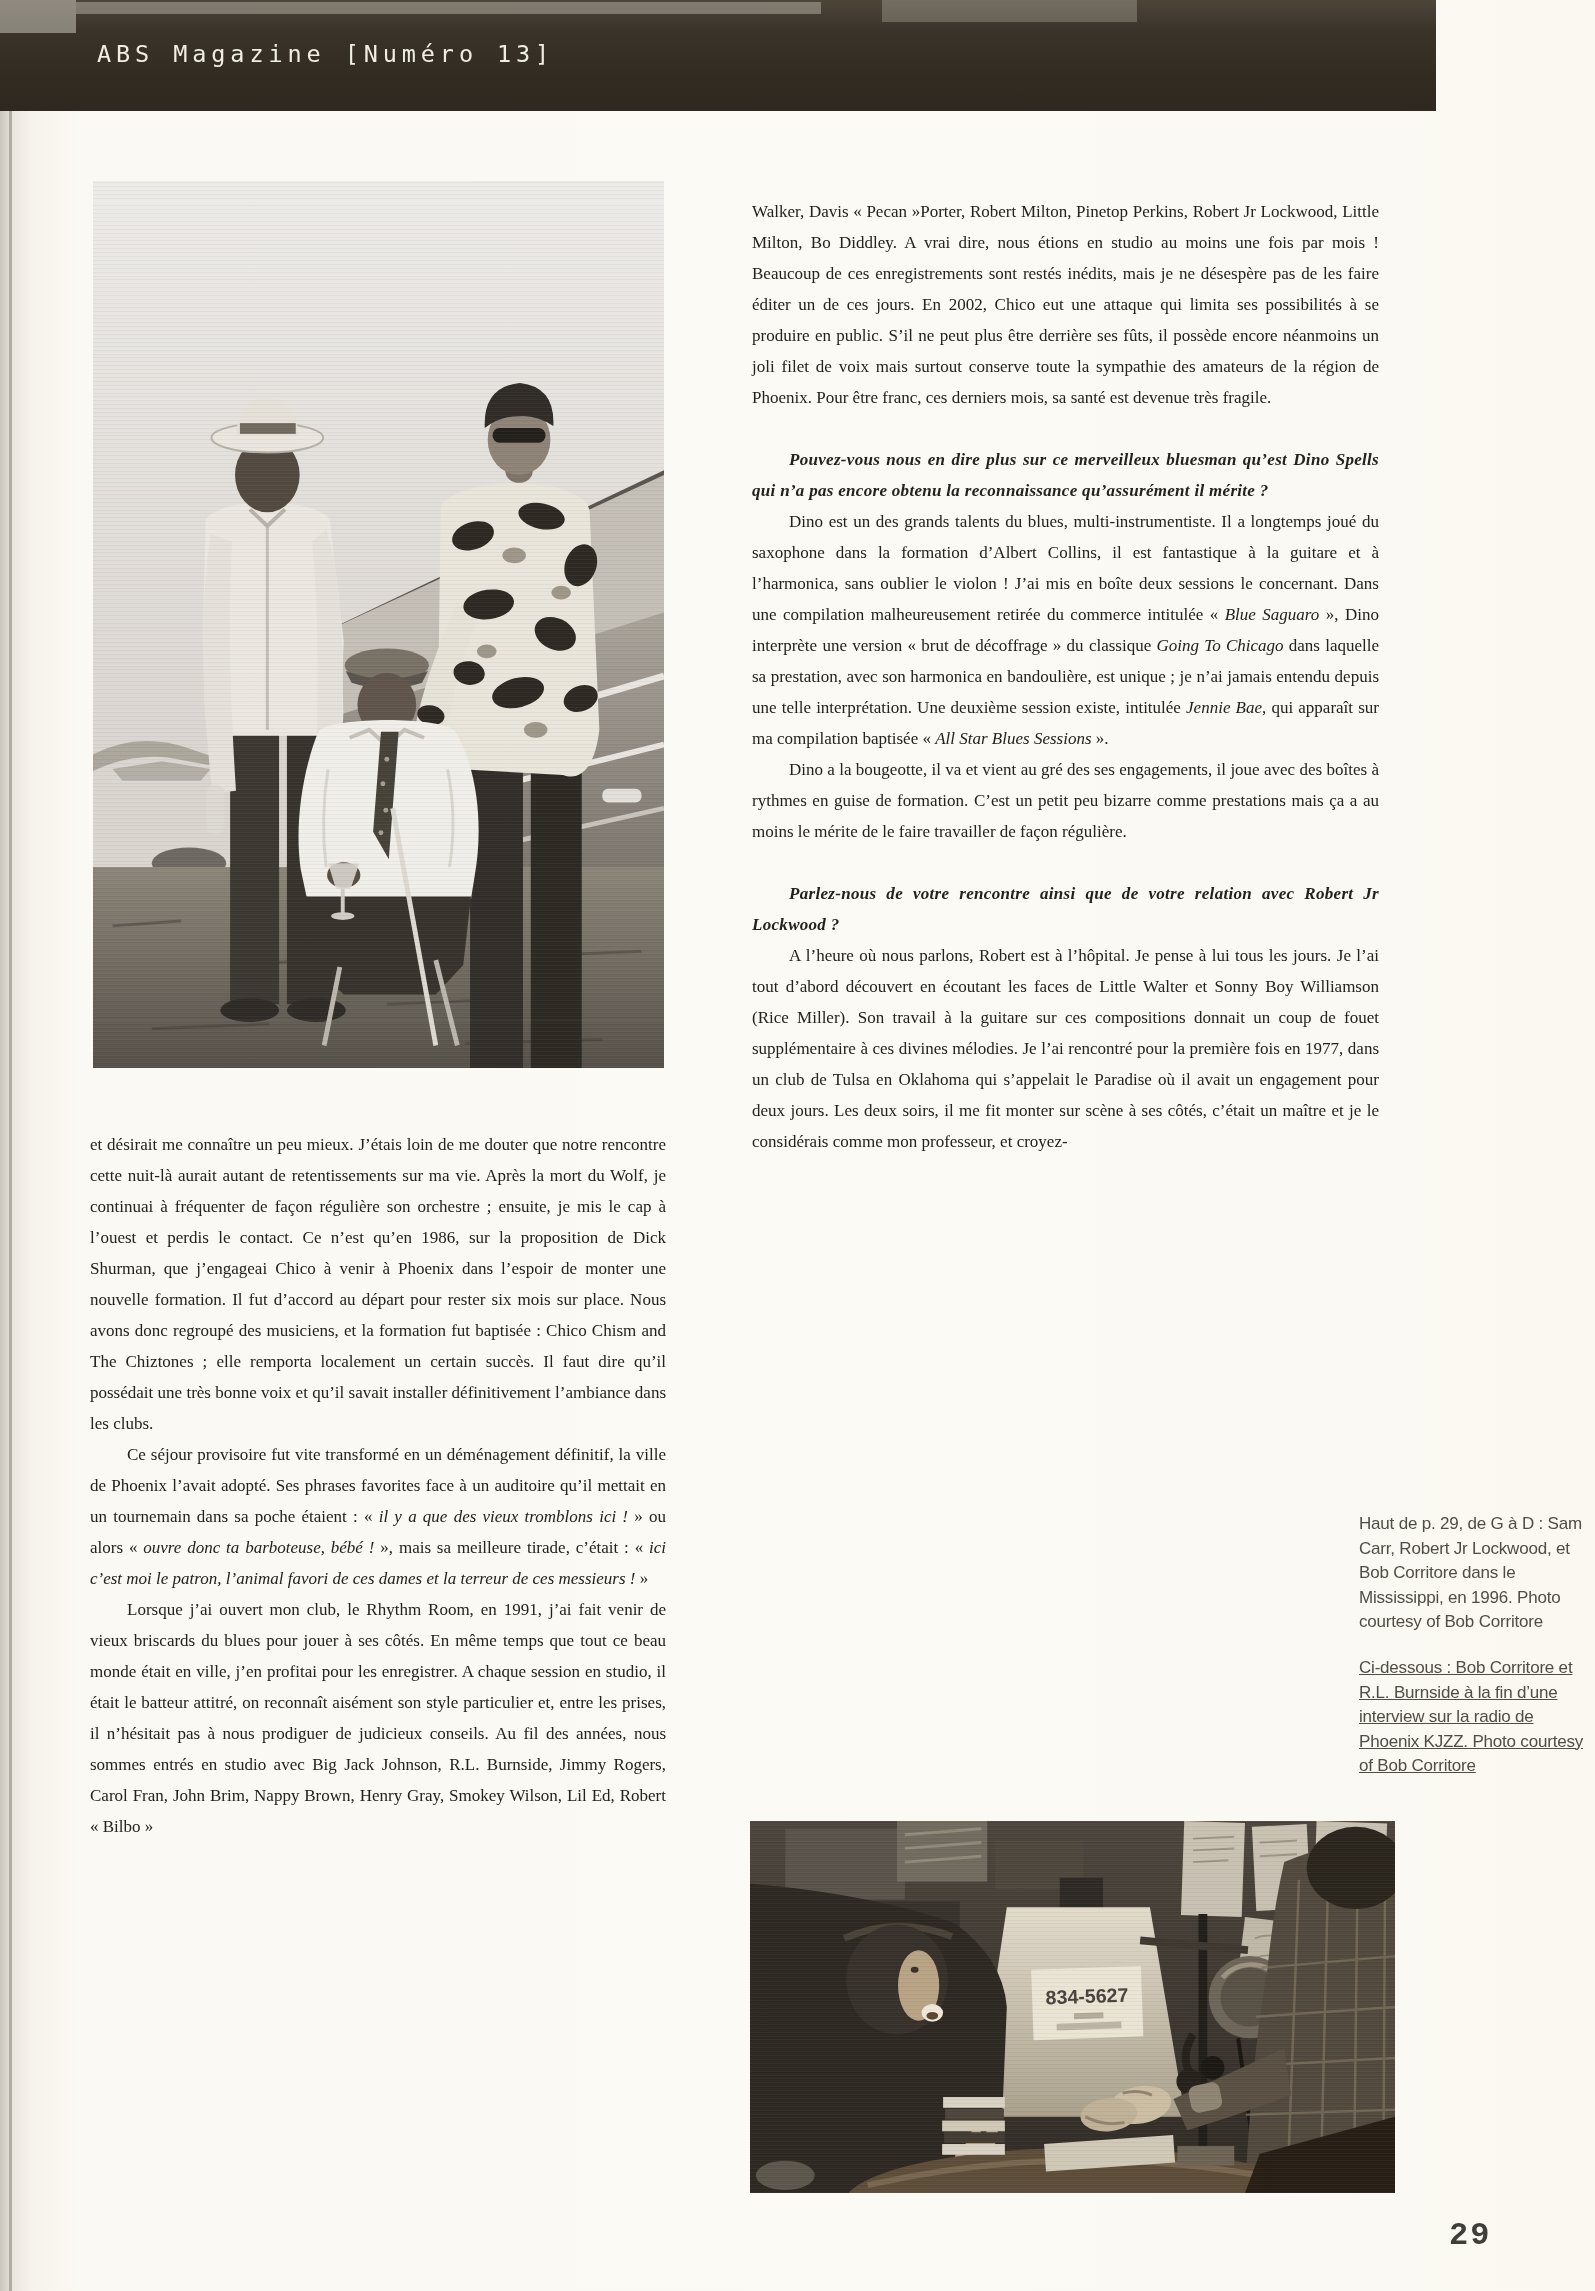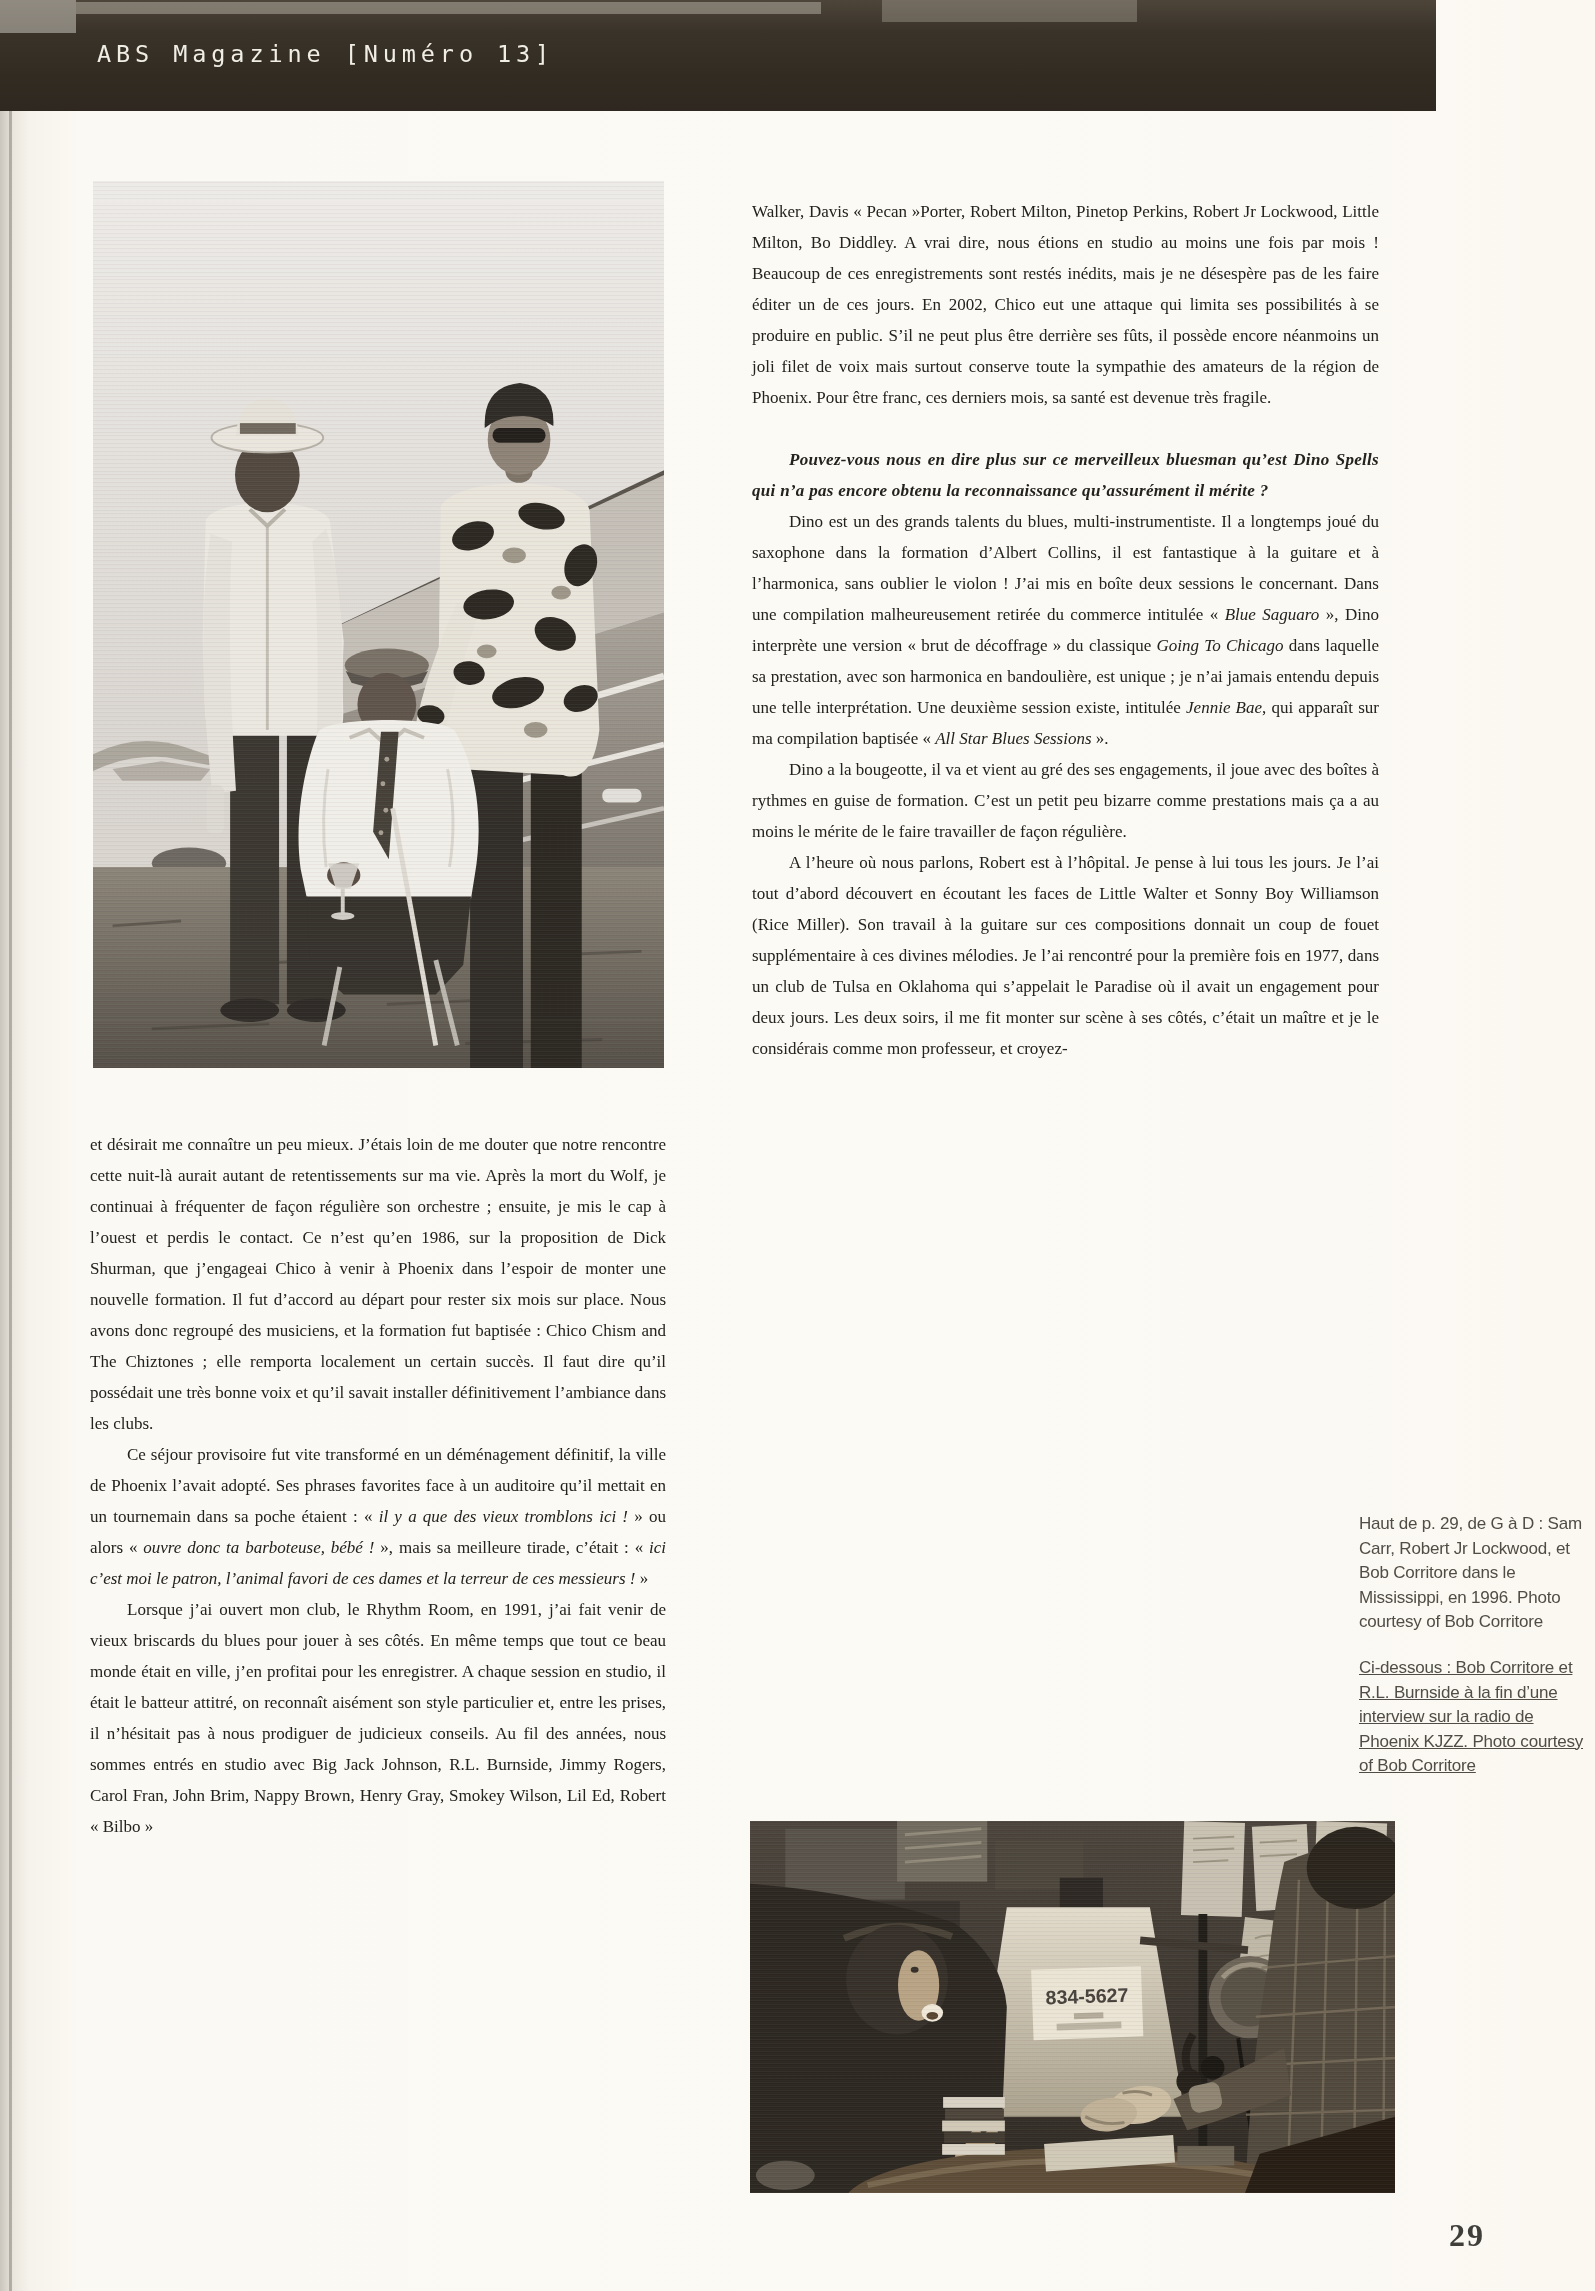--- a/index.html
+++ b/index.html
@@ -53,21 +53,21 @@
   .captions{
     position:absolute;left:1359px;top:1512px;width:227px;
     font-family:"Liberation Sans",sans-serif;font-size:17px;line-height:24.5px;
     color:#4f4d45;letter-spacing:-0.2px;
   }
   .captions p{margin:0;}
   .captions p + p{margin-top:21.6px;text-decoration:underline;}
   
   .page-number{
     position:absolute;left:1449px;top:2217px;
-    font-family:Liberation Serif, serif;font-size:32px;font-weight:600;
+    font-family:Liberation Mono, monospace;font-size:32px;font-weight:600;
     color:#3f3e39;letter-spacing:2px;
   }
 </style>
 </head>
 <body>
 
 <div class="header-bar">
   <div class="header-glare-left"></div>
   <div class="header-glare-strip"></div>
   <div class="header-glare-mid"></div>
@@ -198,20 +198,21 @@
   <p><span>et désirait me connaître un peu mieux. J’étais loin de me douter que notre rencontre cette nuit-là aurait autant de retentissements sur ma vie. Après la mort du Wolf, je continuai à fréquenter de façon régulière son orchestre ; ensuite, je mis le cap à l’ouest et perdis le contact. Ce n’est qu’en 1986, sur la proposition de Dick Shurman, que j’engageai Chico à venir à Phoenix dans l’espoir de monter une nouvelle formation. Il fut d’accord au départ pour rester six mois sur place. Nous avons donc regroupé des musiciens, et la formation fut baptisée : Chico Chism and The Chiztones ; elle remporta localement un certain succès. Il faut dire qu’il possédait une très bonne voix et qu’il savait installer définitivement l’ambiance dans les clubs.</span></p>
   <p class="indent"><span>Ce séjour provisoire fut vite transformé en un déménagement définitif, la ville de Phoenix l’avait adopté. Ses phrases favorites face à un auditoire qu’il mettait en un tournemain dans sa poche étaient : « </span><i>il y a que des vieux tromblons ici ! </i><span>» ou alors « </span><i>ouvre donc ta barboteuse, bébé ! </i><span>», mais sa meilleure tirade, c’était : « </span><i>ici c’est moi le patron, l’animal favori de ces dames et la terreur de ces messieurs ! </i><span>»</span></p>
   <p class="indent"><span>Lorsque j’ai ouvert mon club, le Rhythm Room, en 1991, j’ai fait venir de vieux briscards du blues pour jouer à ses côtés. En même temps que tout ce beau monde était en ville, j’en profitai pour les enregistrer. A chaque session en studio, il était le batteur attitré, on reconnaît aisément son style particulier et, entre les prises, il n’hésitait pas à nous prodiguer de judicieux conseils. Au fil des années, nous sommes entrés en studio avec Big Jack Johnson, R.L. Burnside, Jimmy Rogers, Carol Fran, John Brim, Nappy Brown, Henry Gray, Smokey Wilson, Lil Ed, Robert « Bilbo »</span></p>
 </div>
 
 <div class="col col-right">
   <p><span>Walker, Davis « Pecan »Porter, Robert Milton, Pinetop Perkins, Robert Jr Lockwood, Little Milton, Bo Diddley. A vrai dire, nous étions en studio au moins une fois par mois ! Beaucoup de ces enregistrements sont restés inédits, mais je ne désespère pas de les faire éditer un de ces jours. En 2002, Chico eut une attaque qui limita ses possibilités à se produire en public. S’il ne peut plus être derrière ses fûts, il possède encore néanmoins un joli filet de voix mais surtout conserve toute la sympathie des amateurs de la région de Phoenix. Pour être franc, ces derniers mois, sa santé est devenue très fragile.</span></p>
   <p class="question">Pouvez-vous nous en dire plus sur ce merveilleux bluesman qu’est Dino Spells qui n’a pas encore obtenu la reconnaissance qu’assurément il mérite ?</p>
   <p class="indent"><span>Dino est un des grands talents du blues, multi-instrumentiste. Il a longtemps joué du saxophone dans la formation d’Albert Collins, il est fantastique à la guitare et à l’harmonica, sans oublier le violon ! J’ai mis en boîte deux sessions le concernant. Dans une compilation malheureusement retirée du commerce intitulée « </span><i>Blue Saguaro</i><span> », Dino interprète une version « brut de décoffrage » du classique </span><i>Going To Chicago</i><span> dans laquelle sa prestation, avec son harmonica en bandoulière, est unique ; je n’ai jamais entendu depuis une telle interprétation. Une deuxième session existe, intitulée </span><i>Jennie Bae</i><span>, qui apparaît sur ma compilation baptisée « </span><i>All Star Blues Sessions</i><span> ».</span></p>
   <p class="indent"><span>Dino a la bougeotte, il va et vient au gré des ses engagements, il joue avec des boîtes à rythmes en guise de formation. C’est un petit peu bizarre comme prestations mais ça a au moins le mérite de le faire travailler de façon régulière.</span></p>
+  <p class="question">Parlez-nous de votre rencontre ainsi que de votre relation avec Robert Jr Lockwood ?</p>
   <p class="indent"><span>A l’heure où nous parlons, Robert est à l’hôpital. Je pense à lui tous les jours. Je l’ai tout d’abord découvert en écoutant les faces de Little Walter et Sonny Boy Williamson (Rice Miller). Son travail à la guitare sur ces compositions donnait un coup de fouet supplémentaire à ces divines mélodies. Je l’ai rencontré pour la première fois en 1977, dans un club de Tulsa en Oklahoma qui s’appelait le Paradise où il avait un engagement pour deux jours. Les deux soirs, il me fit monter sur scène à ses côtés, c’était un maître et je le considérais comme mon professeur, et croyez-</span></p>
 </div>
 
 <aside class="captions">
   <p>Haut de p. 29, de G à D : Sam Carr, Robert Jr Lockwood, et Bob Corritore dans le Mississippi, en 1996. Photo courtesy of Bob Corritore</p>
   <p>Ci-dessous : Bob Corritore et R.L. Burnside à la fin d’une interview sur la radio de Phoenix KJZZ. Photo courtesy of Bob Corritore</p>
 </aside>
 
 <div class="photo photo-bottom" aria-label="Deux hommes se serrant la main dans un studio de radio, micro et lampe au centre">
   <svg viewBox="0 0 658 380" preserveAspectRatio="none">

